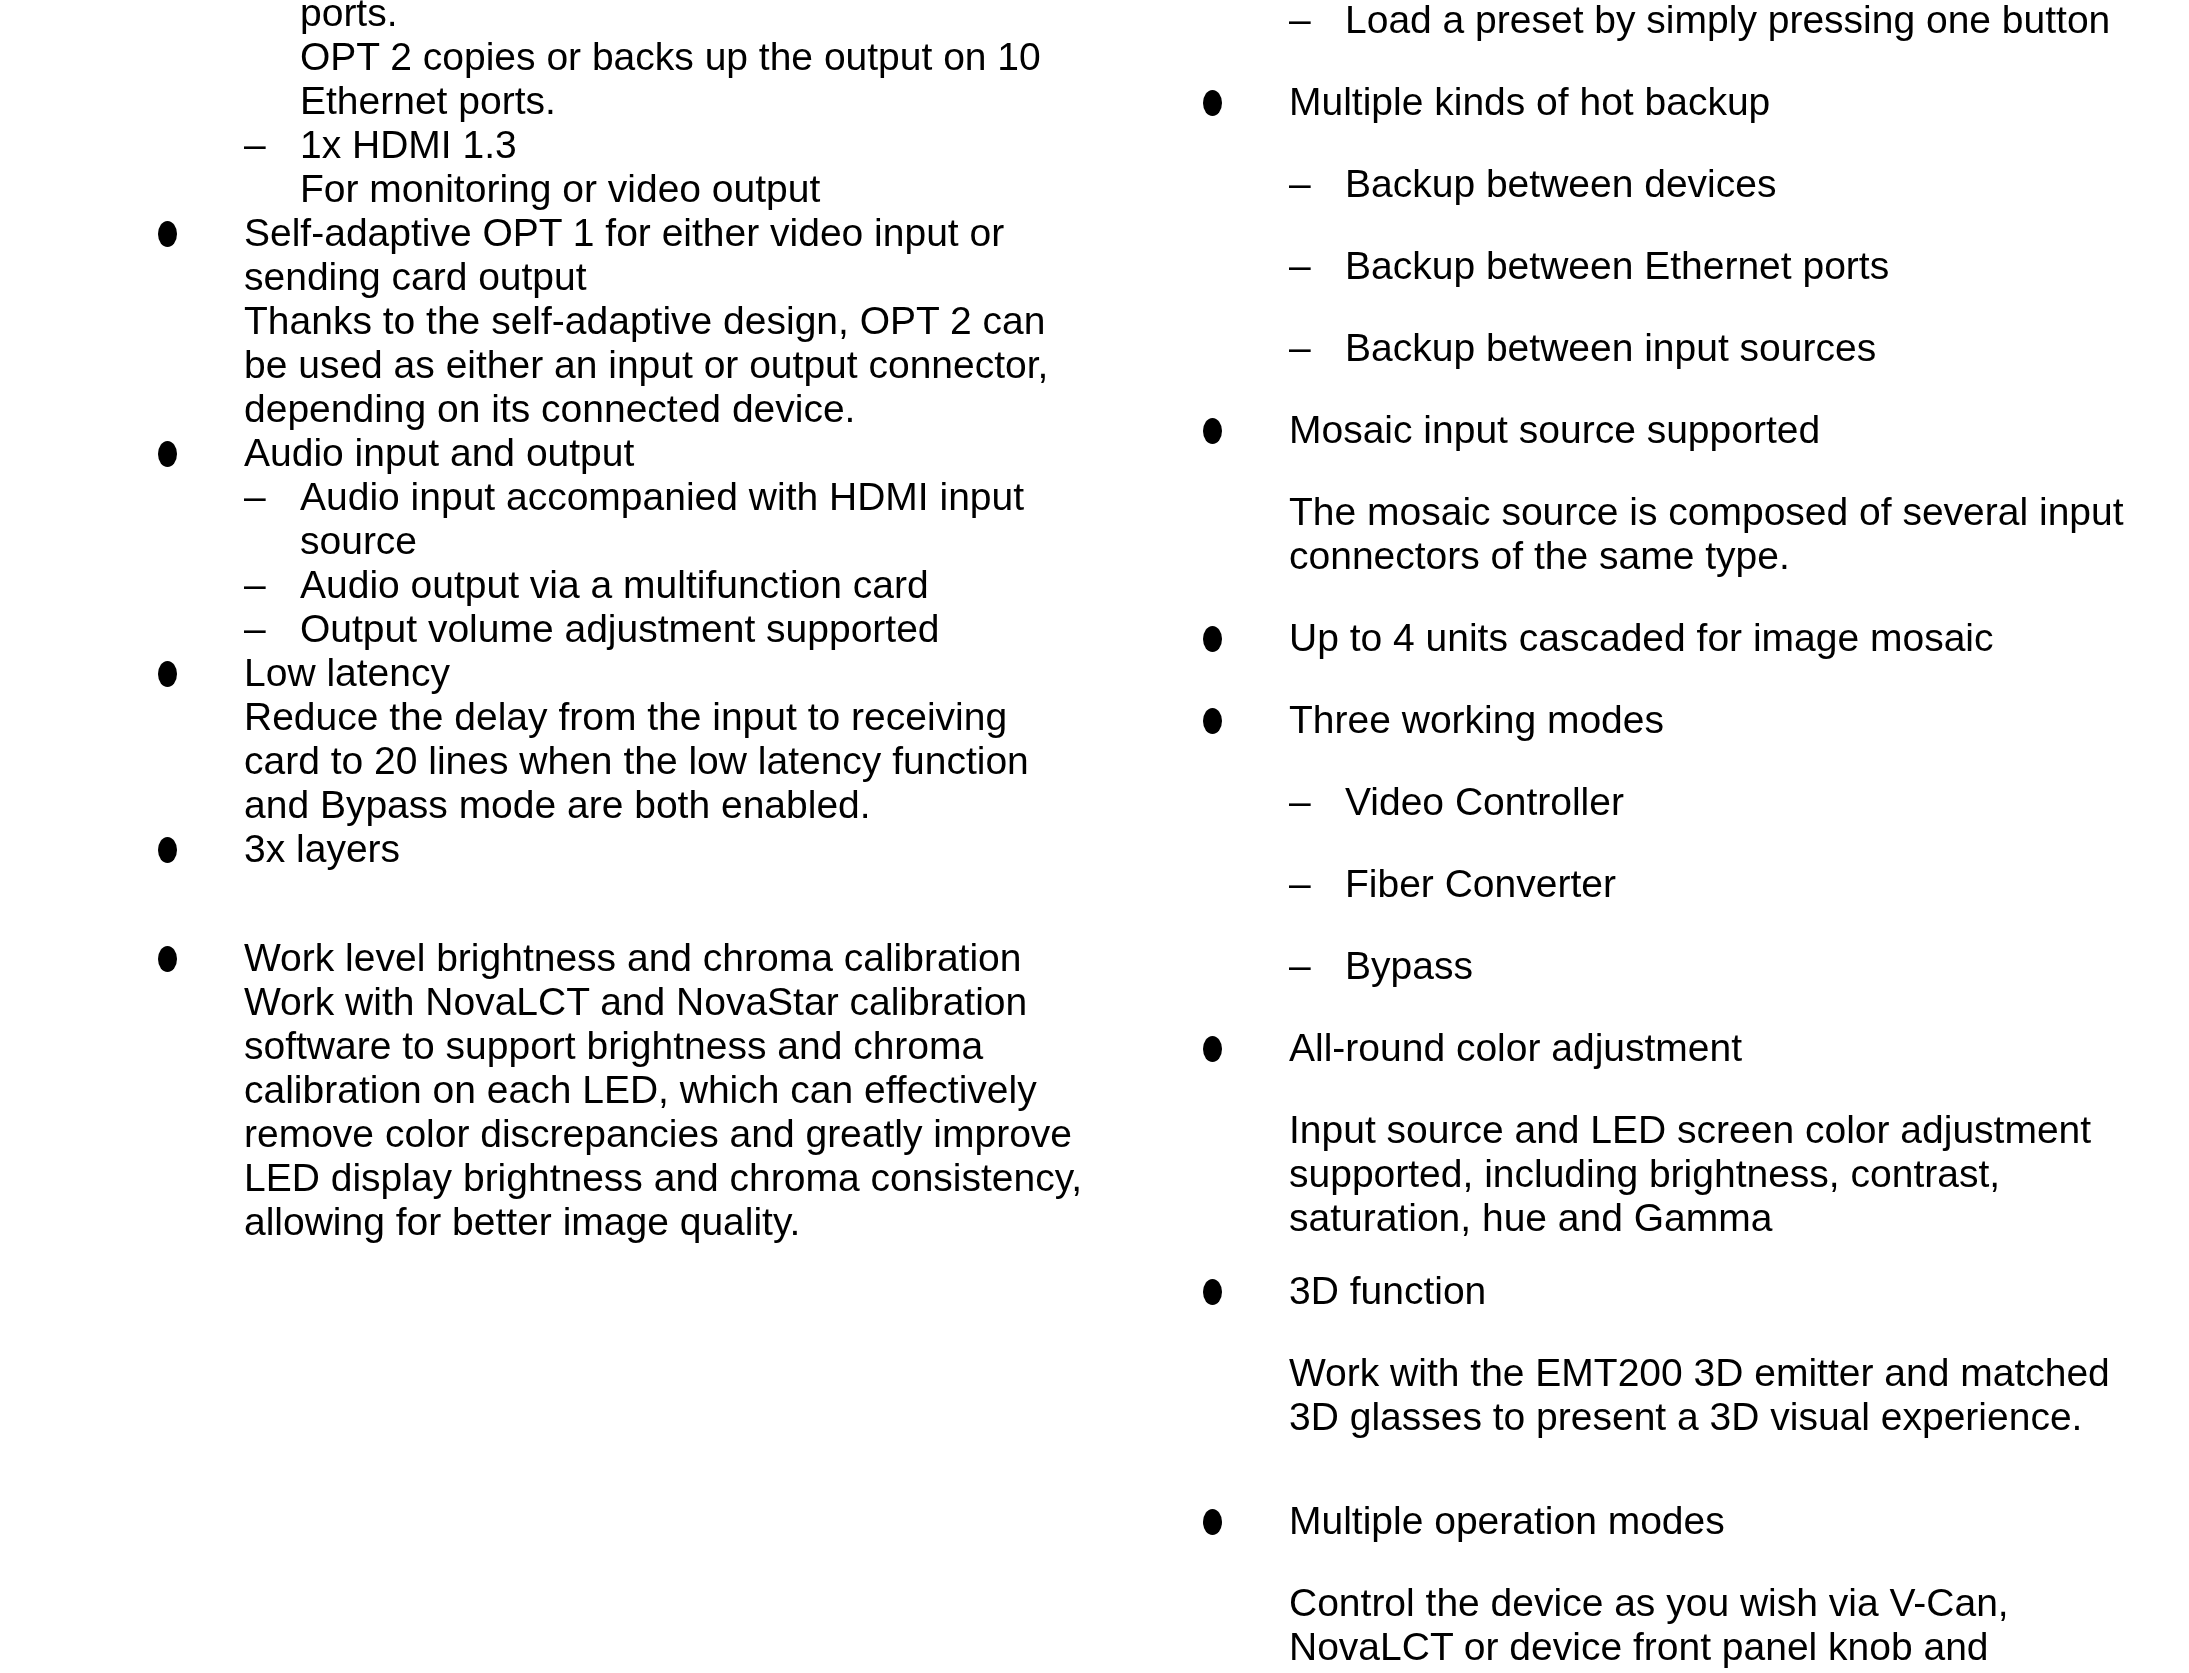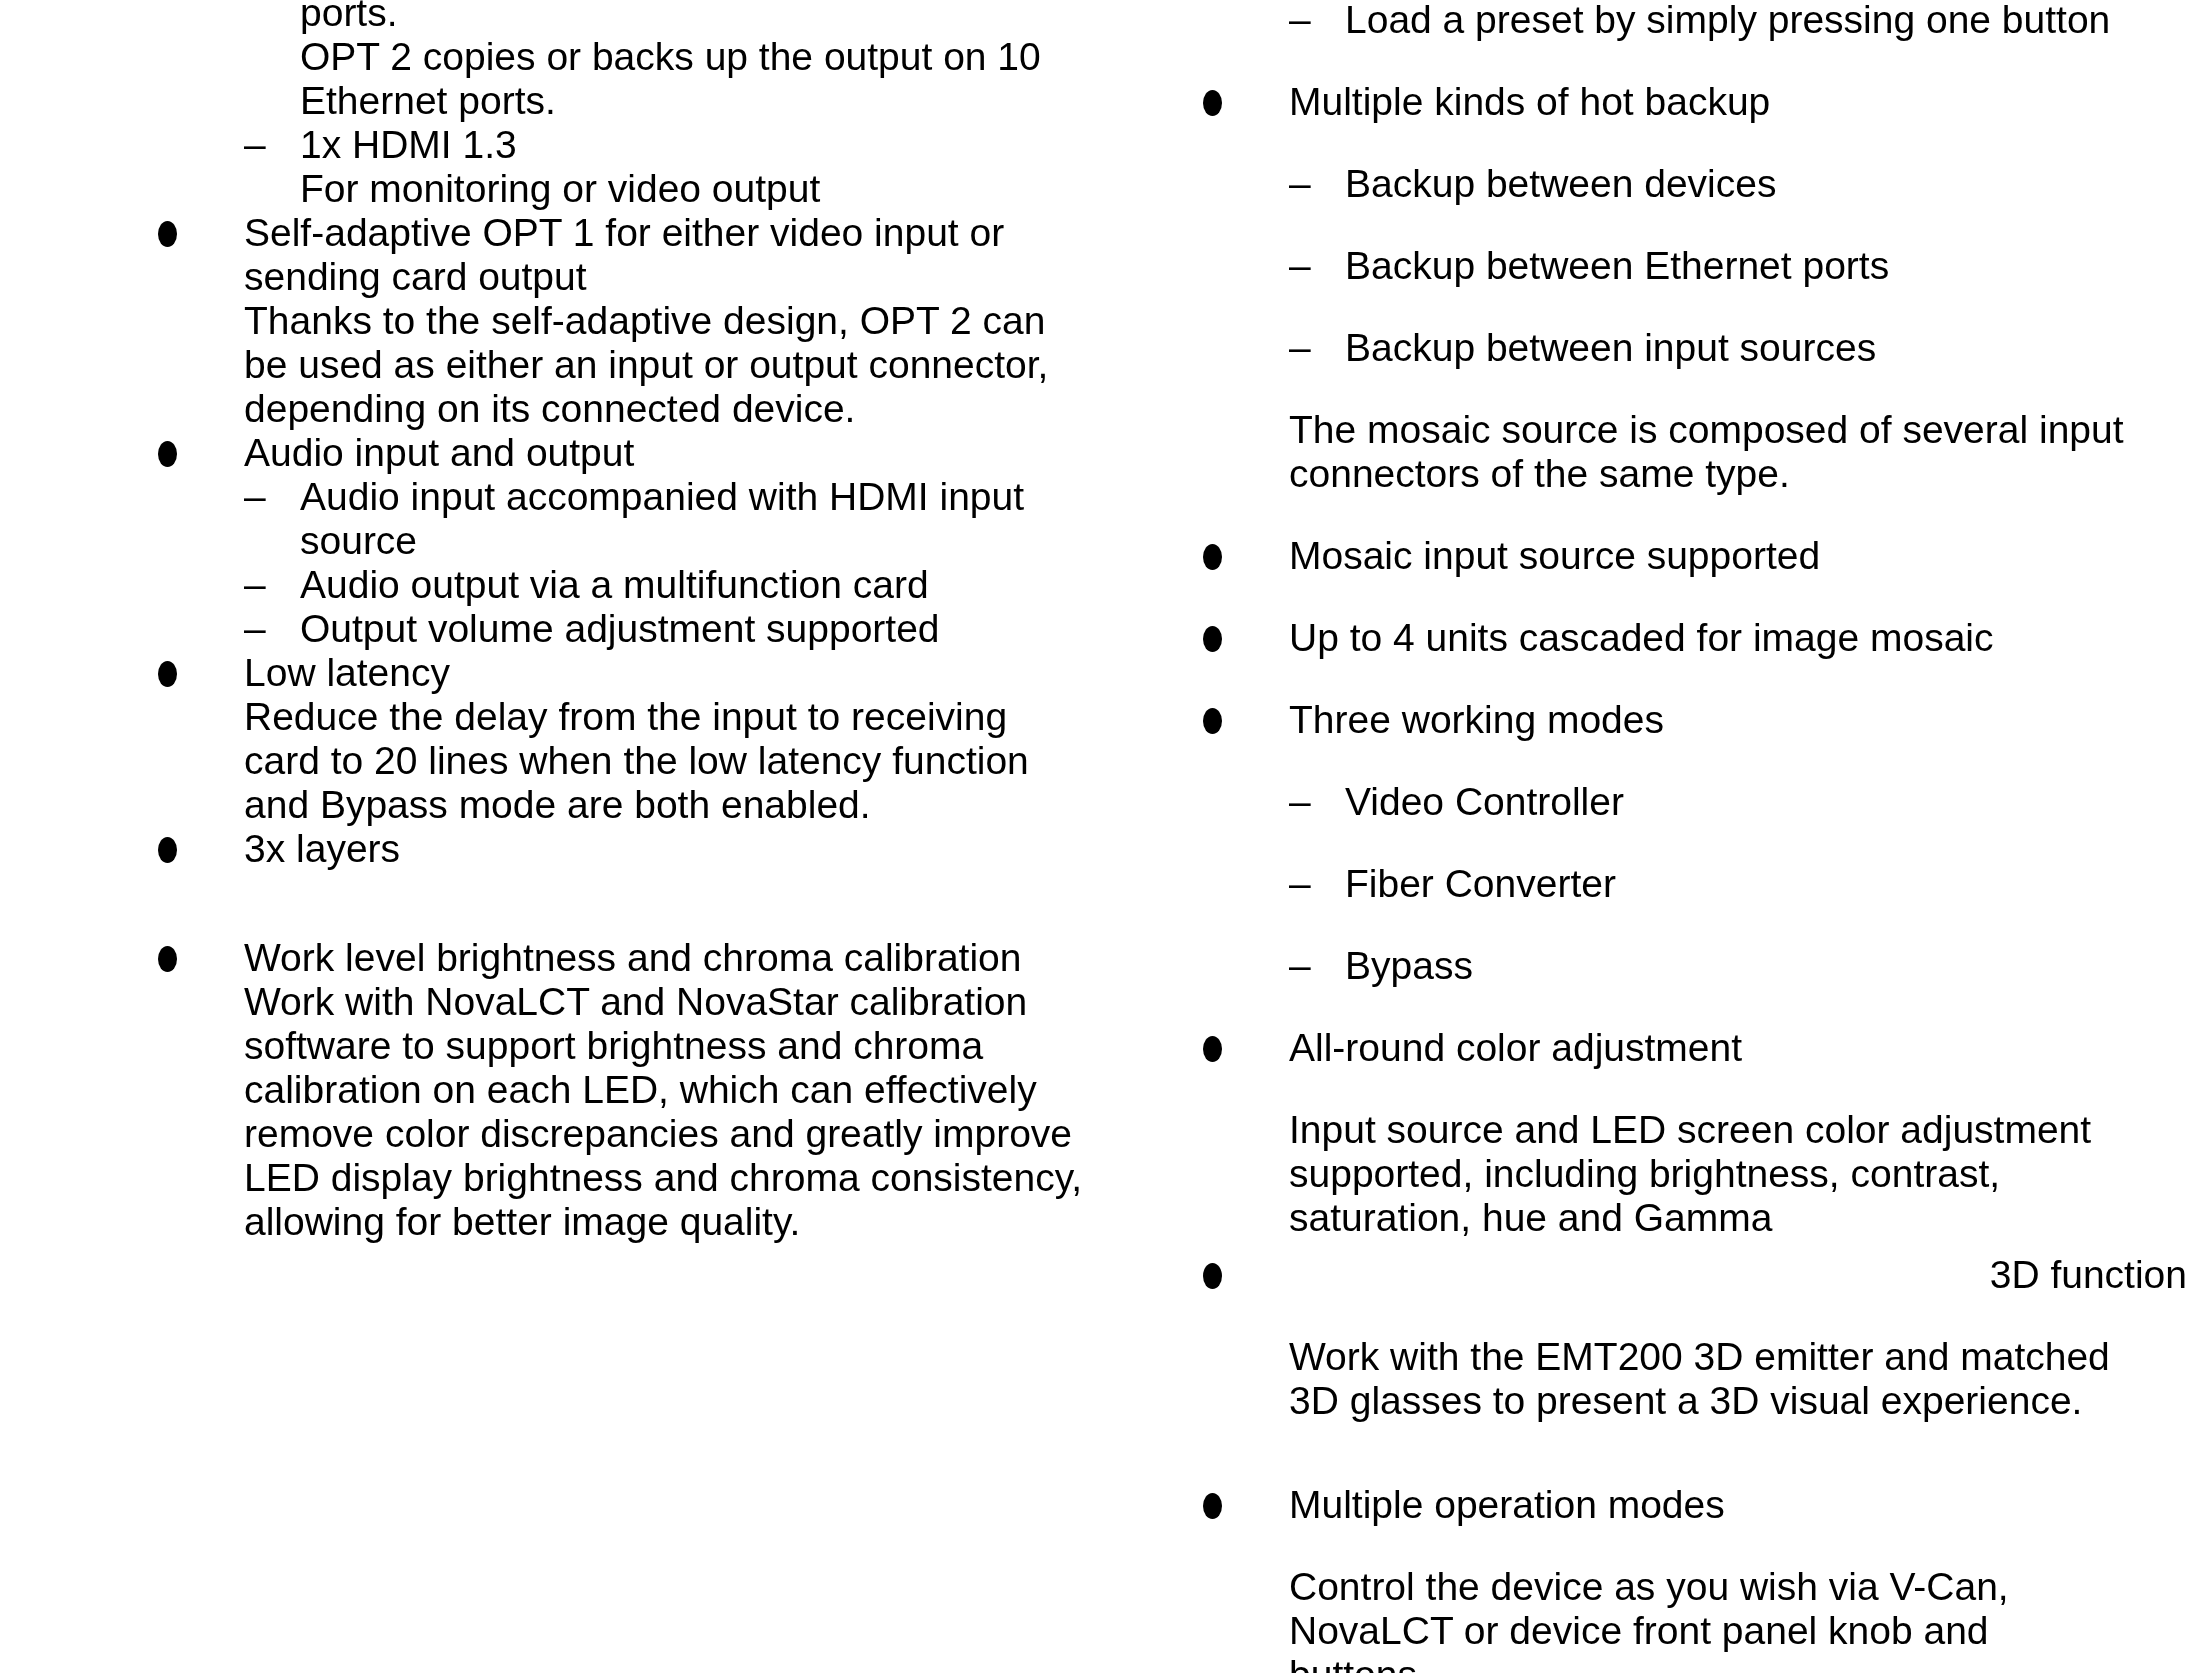--- a/index.html
+++ b/index.html
@@ -26,21 +26,21 @@
 
   .block {
     position: relative;
     margin-top: 0;
   }
   .col-left  .block + .block { }
   .col-right .block + .block { margin-top: 38px; }
   
   .col-left  .block.gap-section { margin-top: 65px; }
   .col-right .block.gap-section { margin-top: 60px; }
-  .col-right .block.gap-wide    { margin-top: 13px; text-align: right; }
+  .col-right .block.gap-wide    { margin-top: 29px; }
 
   .indent-1 { padding-left: 87px; }
   .indent-2 { padding-left: 143px; }
 
   .text {
     display: inline-block;
     vertical-align: top;
     white-space: pre;
   }
 
@@ -91,23 +91,23 @@
 remove color discrepancies and greatly improve
 LED display brightness and chroma consistency,
 allowing for better image quality.</span></div>
   </div>
 <div class="col col-right">
     <div class="block indent-2"><span class="marker-dash">–</span><span class="text">Load a preset by simply pressing one button</span></div>
     <div class="block indent-1"><span class="marker-bullet"></span><span class="text">Multiple kinds of hot backup</span></div>
     <div class="block indent-2"><span class="marker-dash">–</span><span class="text">Backup between devices</span></div>
     <div class="block indent-2"><span class="marker-dash">–</span><span class="text">Backup between Ethernet ports</span></div>
     <div class="block indent-2"><span class="marker-dash">–</span><span class="text">Backup between input sources</span></div>
+    <div class="block indent-1"><span class="marker-bullet"></span><span class="text">Mosaic input source supported</span></div>
     <div class="block indent-1"><span class="text">The mosaic source is composed of several input
 connectors of the same type.</span></div>
-    <div class="block indent-1"><span class="marker-bullet"></span><span class="text">Mosaic input source supported</span></div>
     <div class="block indent-1"><span class="marker-bullet"></span><span class="text">Up to 4 units cascaded for image mosaic</span></div>
     <div class="block indent-1"><span class="marker-bullet"></span><span class="text">Three working modes</span></div>
     <div class="block indent-2"><span class="marker-dash">–</span><span class="text">Video Controller</span></div>
     <div class="block indent-2"><span class="marker-dash">–</span><span class="text">Fiber Converter</span></div>
     <div class="block indent-2"><span class="marker-dash">–</span><span class="text">Bypass</span></div>
     <div class="block indent-1"><span class="marker-bullet"></span><span class="text">All-round color adjustment</span></div>
     <div class="block indent-1"><span class="text">Input source and LED screen color adjustment
 supported, including brightness, contrast,
 saturation, hue and Gamma</span></div>
     <div class="block indent-1 gap-wide"><span class="marker-bullet"></span><span class="text">3D function</span></div>

